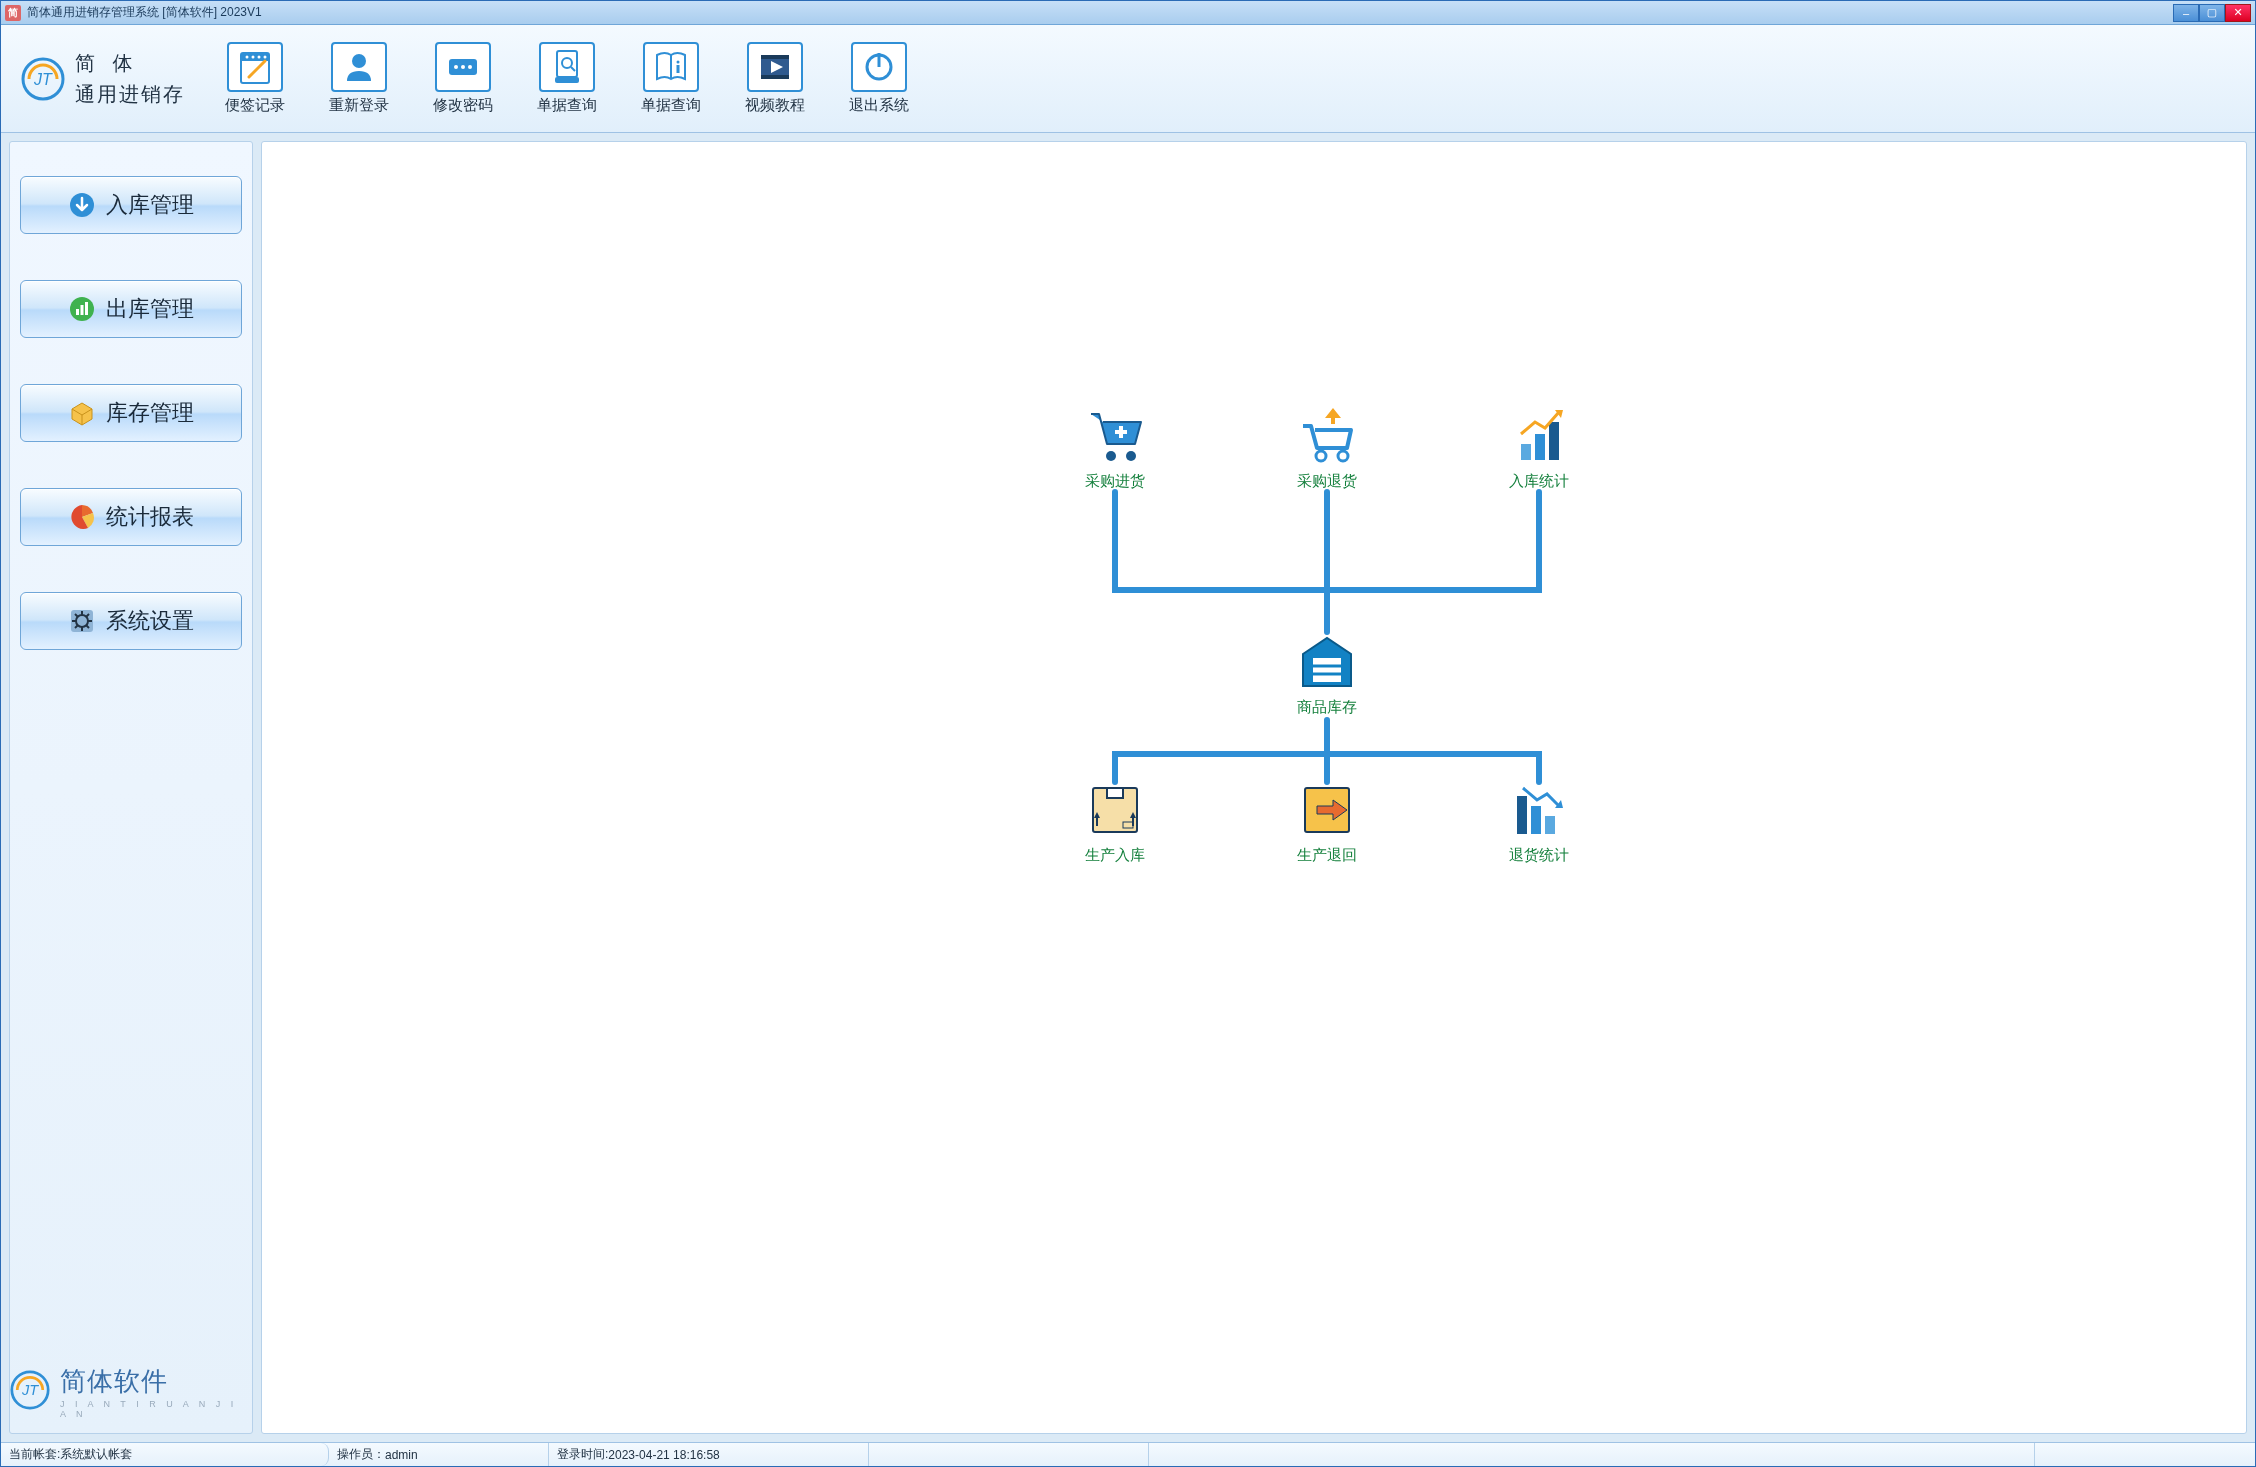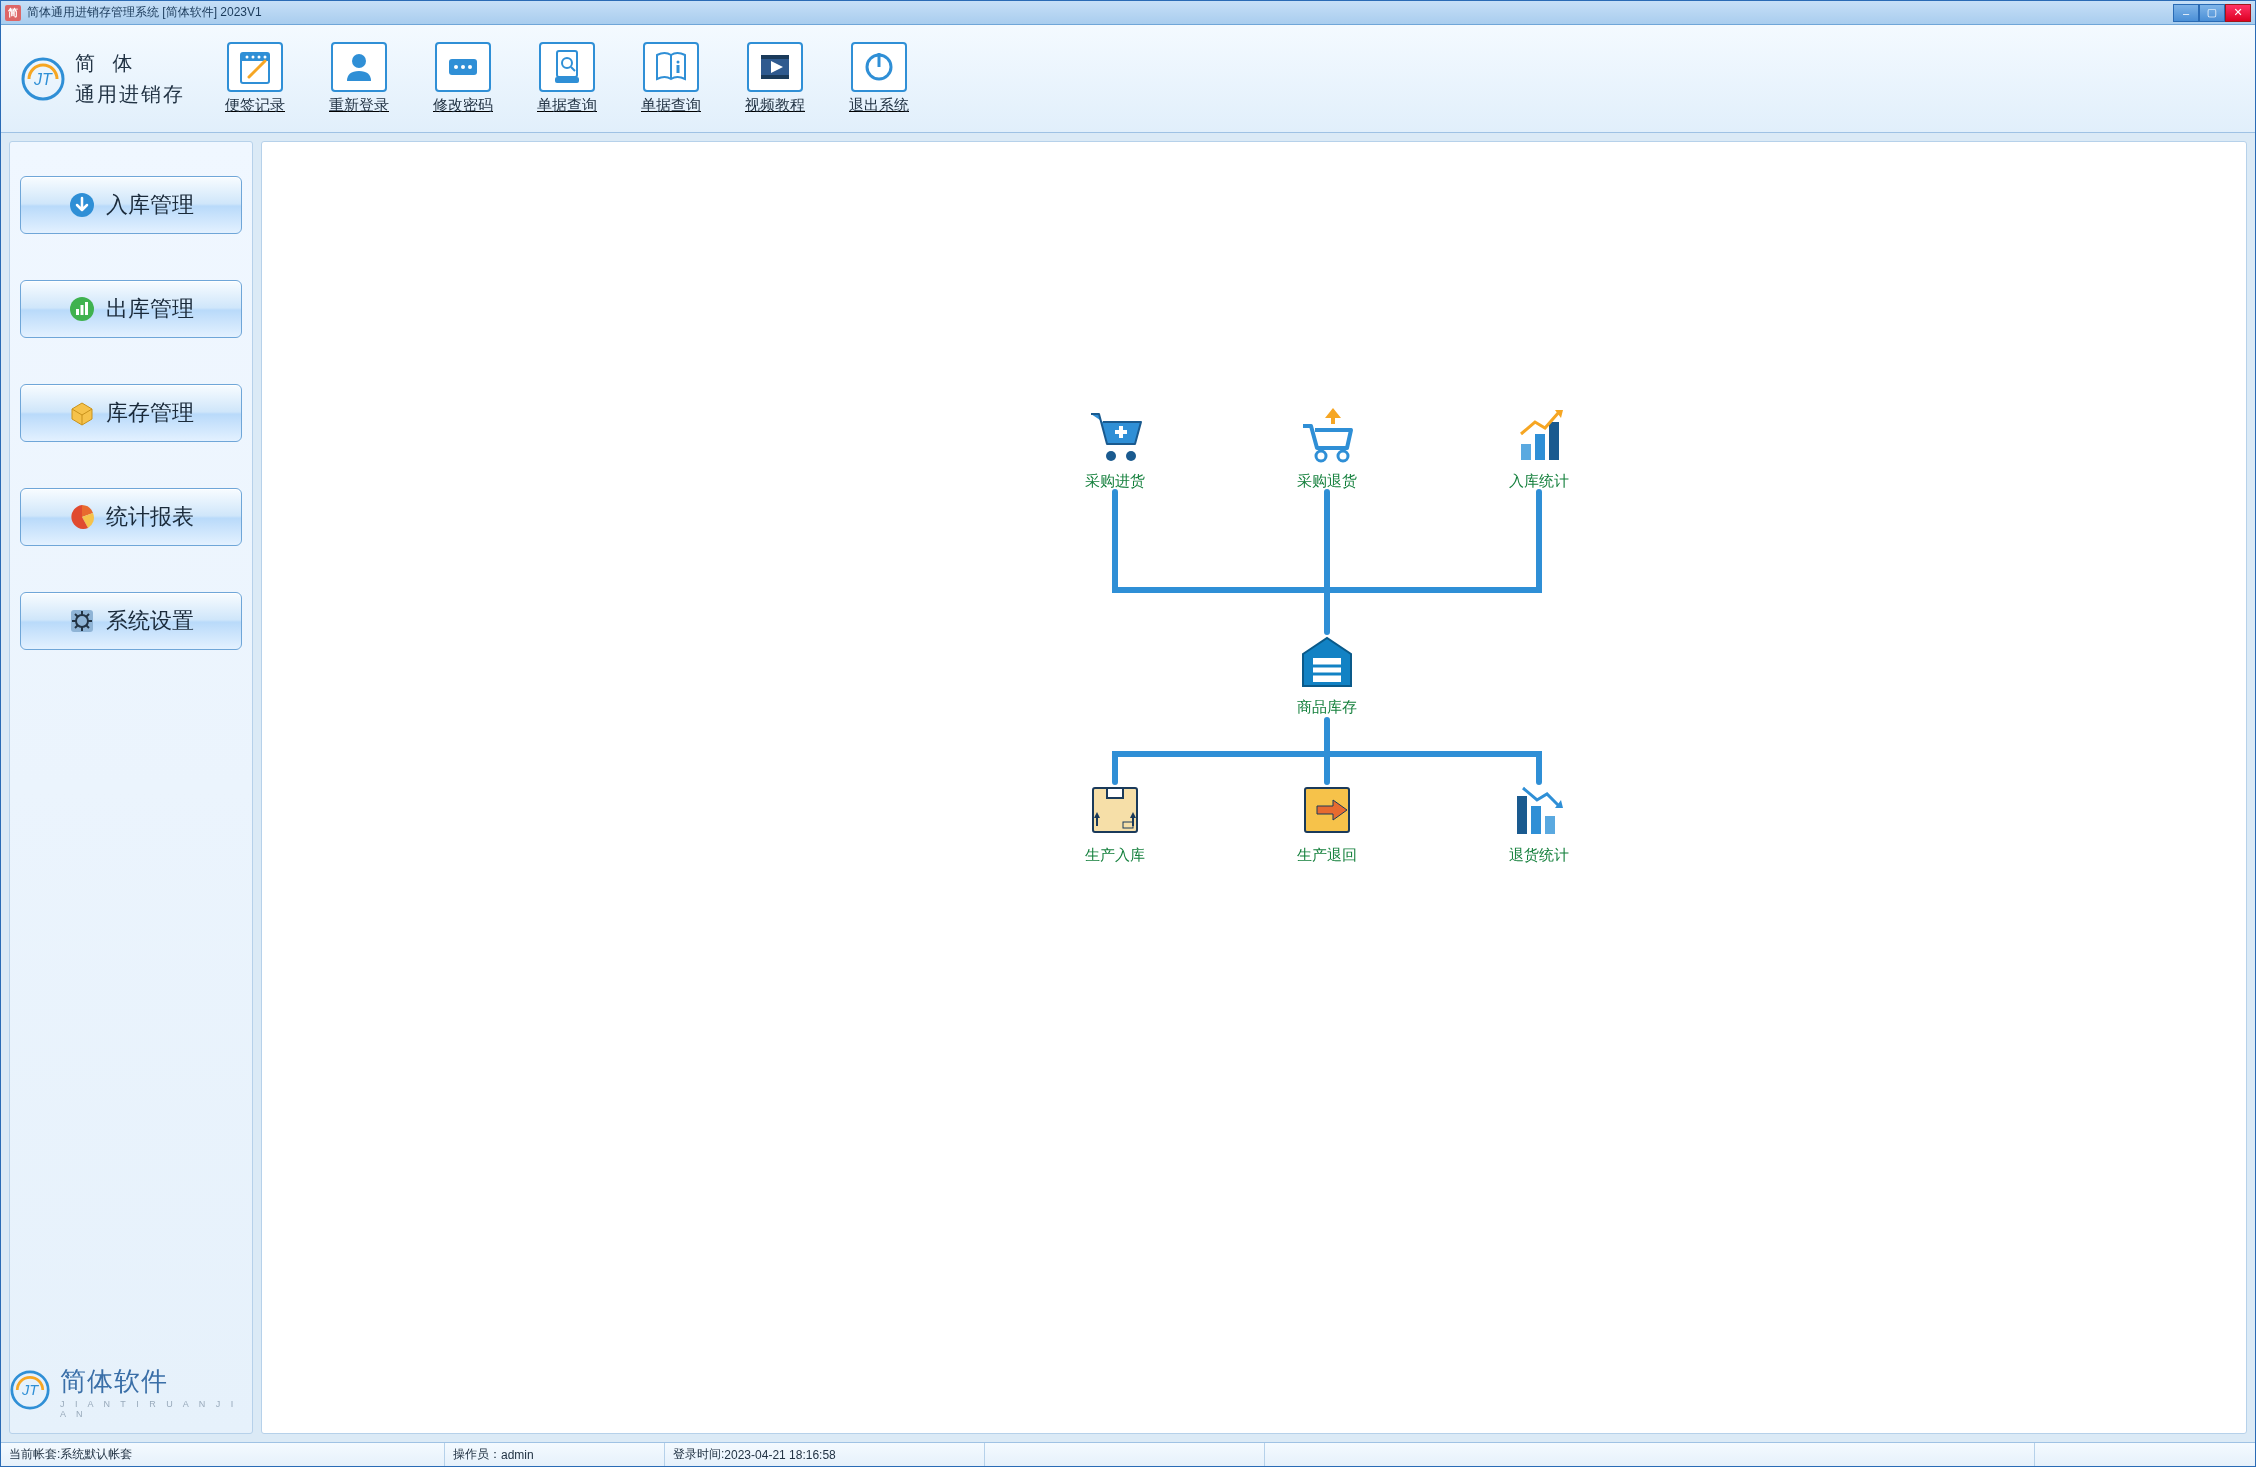--- a/index.html
+++ b/index.html
@@ -63,21 +63,20 @@
 .brand-text span { font-size: 20px; color: #234; letter-spacing: 6px; }
 .brand-text .sub { font-size: 20px; letter-spacing: 2px; }
 
 .toolbtn {
   width: 96px;
   display: flex; flex-direction: column; align-items: center; gap: 4px;
   margin: 0 4px;
   padding: 6px 4px;
   cursor: pointer;
   border-radius: 4px;
-  text-decoration: underline;
 }
 .toolbtn-icon {
   width: 56px; height: 50px;
   border: 2px solid #2f8fd6;
   border-radius: 4px;
   background: #fff;
   display: flex; align-items: center; justify-content: center;
 }
 .toolbtn-label { font-size: 15px; color: #234; }
 
@@ -156,21 +155,21 @@
   background: linear-gradient(#f4faff,#e6f1fb);
   border-top: 1px solid #9fc2e4;
   display: flex; align-items: stretch;
   font-size: 12px; color: #234;
 }
 .status-cell {
   border-right: 1px solid #b6d1ea;
   display: flex; align-items: center;
   padding: 0 8px;
 }
-.status-cell.w1 { width: 444px; }
+.status-cell.w1 { width: 328px; border-radius: 8px; }
 .status-cell.w2 { width: 220px; }
 .status-cell.w3 { width: 320px; }
 .status-cell.w4 { width: 280px; }
 .status-cell.flex { flex: 1; }
 </style>
 </head>
 <body>
 
 <div class="window">
 

